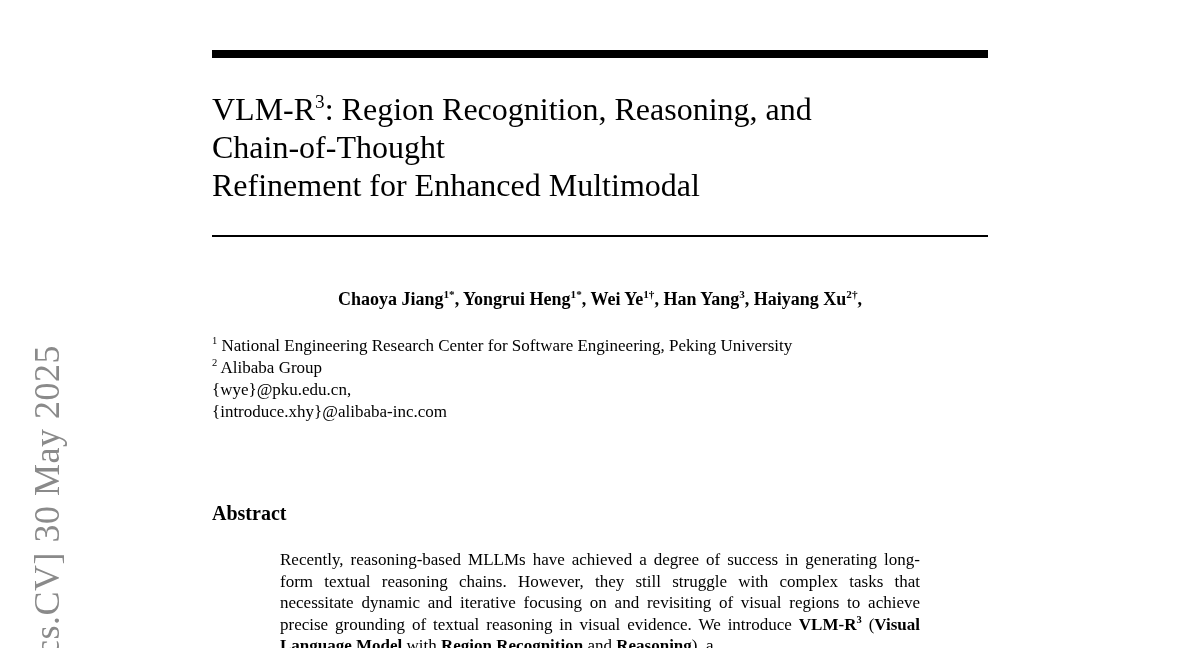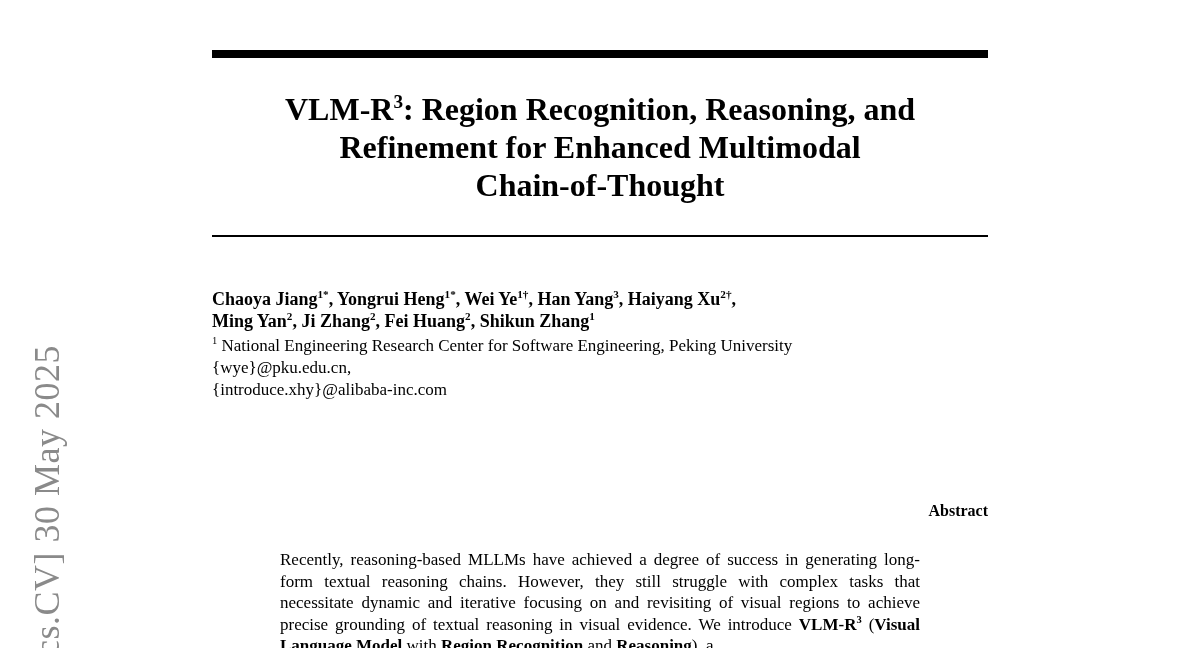--- a/index.html
+++ b/index.html
@@ -16,53 +16,54 @@
     width: 776px;
     background: #000;
   }
   .rule.top { top: 50px; height: 8px; }
   .rule.mid { top: 235px; height: 2px; }
   .title-block {
     position: absolute;
     left: 212px;
     top: 90px;
     width: 776px;
-    text-align: center;
-    font-weight: bold;
+    text-align: left;
+    font-weight: normal;
     font-size: 32px;
     line-height: 38px;
   }
   .title-block sup { font-size: 60%; line-height: 0; }
   .authors-block {
     position: absolute;
     left: 212px;
     top: 288px;
     width: 776px;
+    text-align: center;
     font-weight: bold;
     font-size: 18px;
     line-height: 22px;
   }
   .affil-block {
     position: absolute;
     left: 212px;
     top: 335px;
     width: 776px;
     text-align: left;
     font-size: 17px;
     line-height: 22px;
   }
   sup { font-size: 62%; line-height: 0; vertical-align: super; }
   .abstract-heading {
     position: absolute;
     left: 212px;
     top: 502px;
     width: 776px;
-    text-align: right;
+    text-align: left;
     font-weight: bold;
-    font-size: 16px;
+    font-size: 20px;
   }
   .abstract-body {
     position: absolute;
     left: 280px;
     top: 549px;
     width: 640px;
     font-size: 17px;
     line-height: 21.6px;
     text-align: justify;
   }
@@ -80,31 +81,31 @@
 </style>
 </head>
 <body>
 
 <div class="arxiv-stamp" style="color: rgb(138, 138, 138);">cs.CV] 30 May 2025</div>
 
 <div class="rule top"></div>
 
 <div class="title-block">
     <div><span>VLM-R</span><sup>3</sup><span>: Region Recognition, Reasoning, and</span></div>
+    <div><span>Chain-of-Thought</span></div>
     <div><span>Refinement for Enhanced Multimodal</span></div>
-    <div><span>Chain-of-Thought</span></div>
   </div>
 
 <div class="rule mid"></div>
 
 <div class="authors-block">
     <div><span>Chaoya Jiang</span><sup>1*</sup>, <span>Yongrui Heng</span><sup>1*</sup>, <span>Wei Ye</span><sup>1†</sup>, <span>Han Yang</span><sup>3</sup>, <span>Haiyang Xu</span><sup>2†</sup>,</div>
-    <div><span>Ming Yan</span><sup>2</sup>, <span>Ji Zhang</span><sup>2</sup>, <span>Fei Huang</span><sup>2</sup>, <span>Shikun Zhang</span><sup>1</sup></div>
   </div>
 
 <div class="affil-block">
     <div><sup>1</sup> National Engineering Research Center for Software Engineering, Peking University</div>
+    <div><sup>2</sup> Alibaba Group</div>
     <div>{wye}@pku.edu.cn,</div>
     <div>{introduce.xhy}@alibaba-inc.com</div>
   </div>
 
 <div class="abstract-heading">Abstract</div>
 <div class="abstract-body"><span>Recently, reasoning-based MLLMs have achieved a degree of success in generating long-form textual reasoning chains. However, they still struggle with complex tasks that necessitate dynamic and iterative focusing on and revisiting of visual regions to achieve precise grounding of textual reasoning in visual evidence. We introduce </span><span class="b">VLM-R</span><sup class="b">3</sup><span> (</span><span class="b">Visual Language Model</span><span> with </span><span class="b">Region Recognition</span><span> and </span><span class="b">Reasoning</span><span>), a</span></div>
 
 </body></html>

